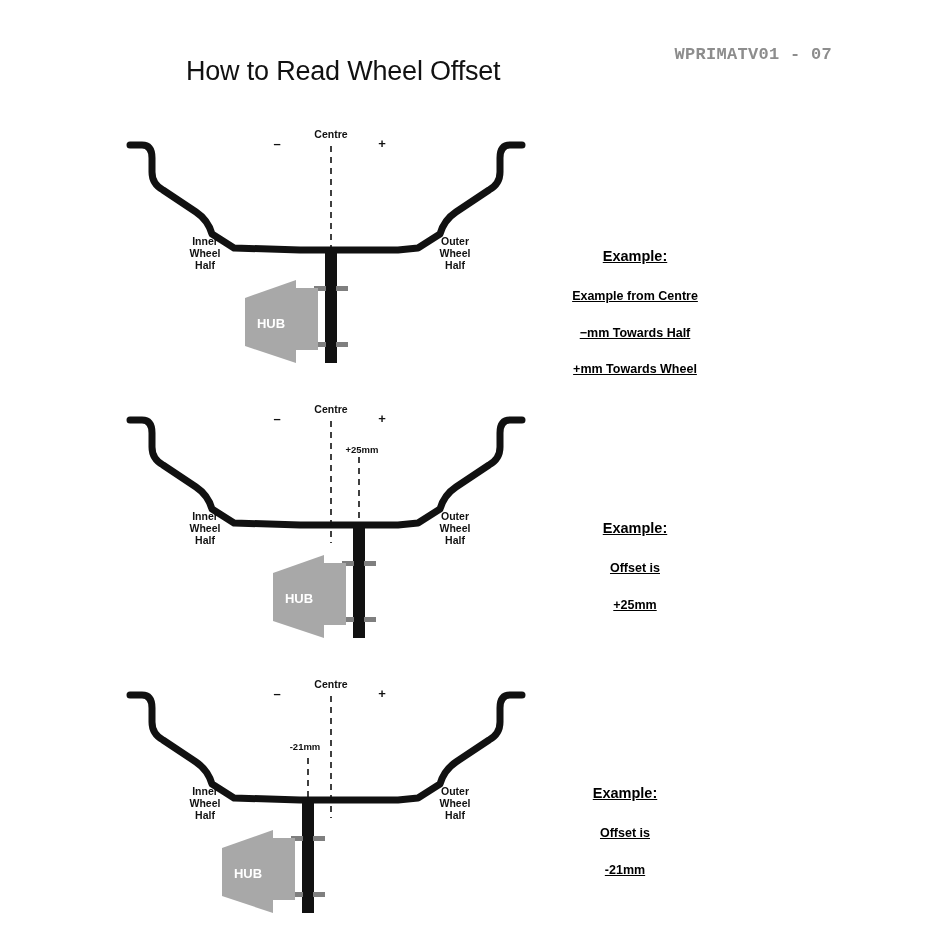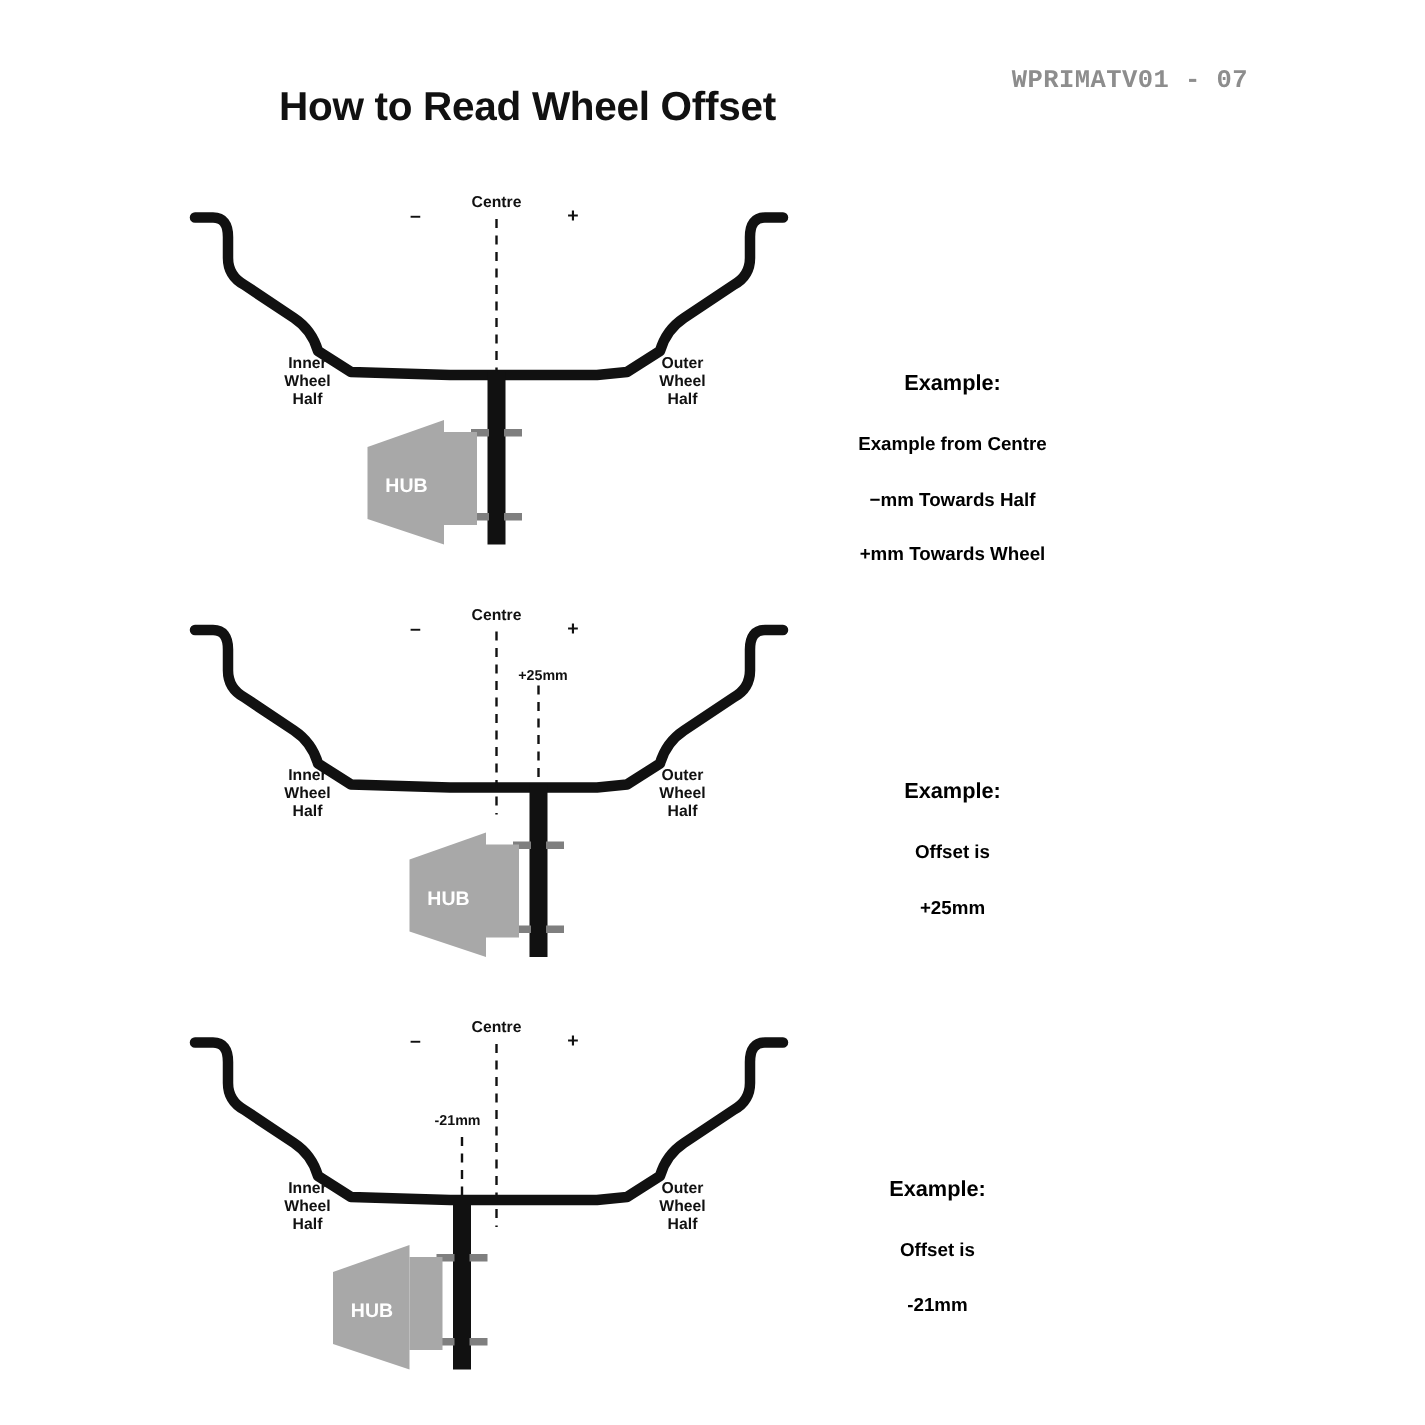--- a/index.html
+++ b/index.html
@@ -18,21 +18,21 @@
   .page {
     position: relative;
     width: 950px;
     height: 950px;
   }
   .title {
     position: absolute;
     left: 186px;
     top: 56px;
     font-size: 27px;
-    font-weight: bold;
+    font-weight: normal;
     letter-spacing: -0.2px;
     color: #111111;
   }
   .doc-code {
     position: absolute;
     right: 118px;
     top: 45px;
     font-size: 17px;
     font-weight: bold;
     color: #8d8d8d;
@@ -48,20 +48,21 @@
     display: block;
   }
   .callout {
     position: absolute;
     text-align: center;
     font-size: 12.5px;
     font-weight: bold;
     line-height: 1.45;
     color: #000;
     white-space: pre-line;
+    text-decoration: underline;
   }
   .callout .ex-head {
     font-size: 14.5px;
     font-weight: bold;
     display: block;
     margin-bottom: 2px;
   }
   .lbl {
     font-family: "Liberation Sans", sans-serif;
     font-weight: bold;

